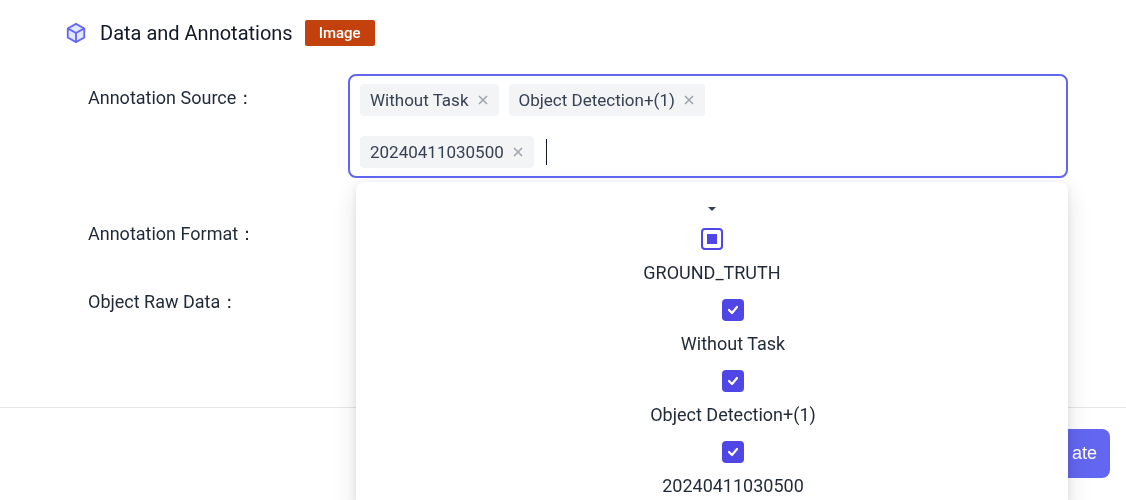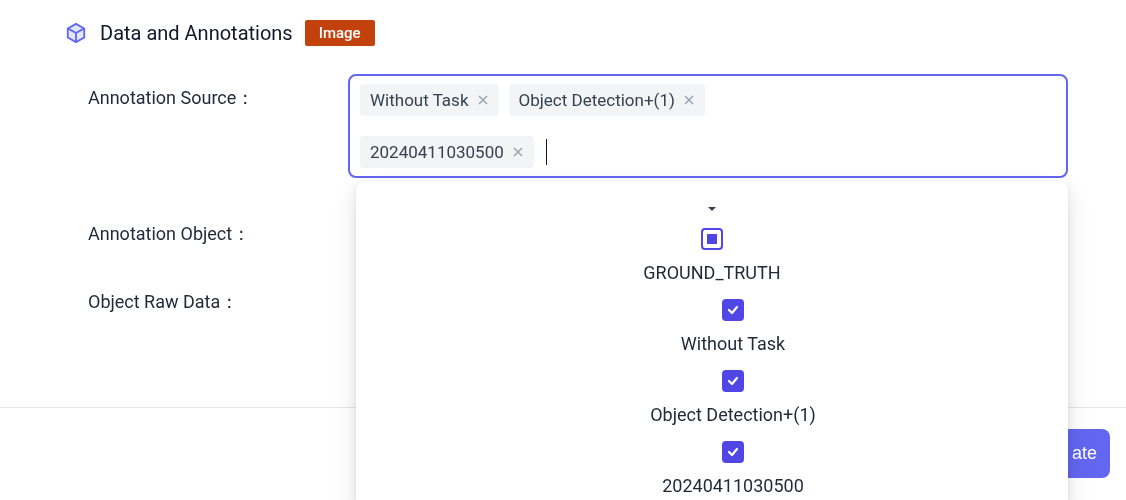--- a/index.html
+++ b/index.html
@@ -234,21 +234,21 @@
               <path d="M2 2 L10 10 M10 2 L2 10" stroke="#9ca3af" stroke-width="1.5"></path>
             </svg>
         </span>
       </div>
       <span class="cursor-line"></span>
     </div>
   </div>
 </div>
 
 <div class="form-row">
-  <div class="form-label">Annotation Object：</div>
+  <div class="form-label">Annotation Format：</div>
 </div>
 
 <div class="form-row">
   <div class="form-label">Object Raw Data：</div>
 </div>
 
 <div class="dropdown">
   <div class="tree-item">
     <span class="tree-caret">
       <svg viewBox="0 0 10 10" width="10" height="10">

